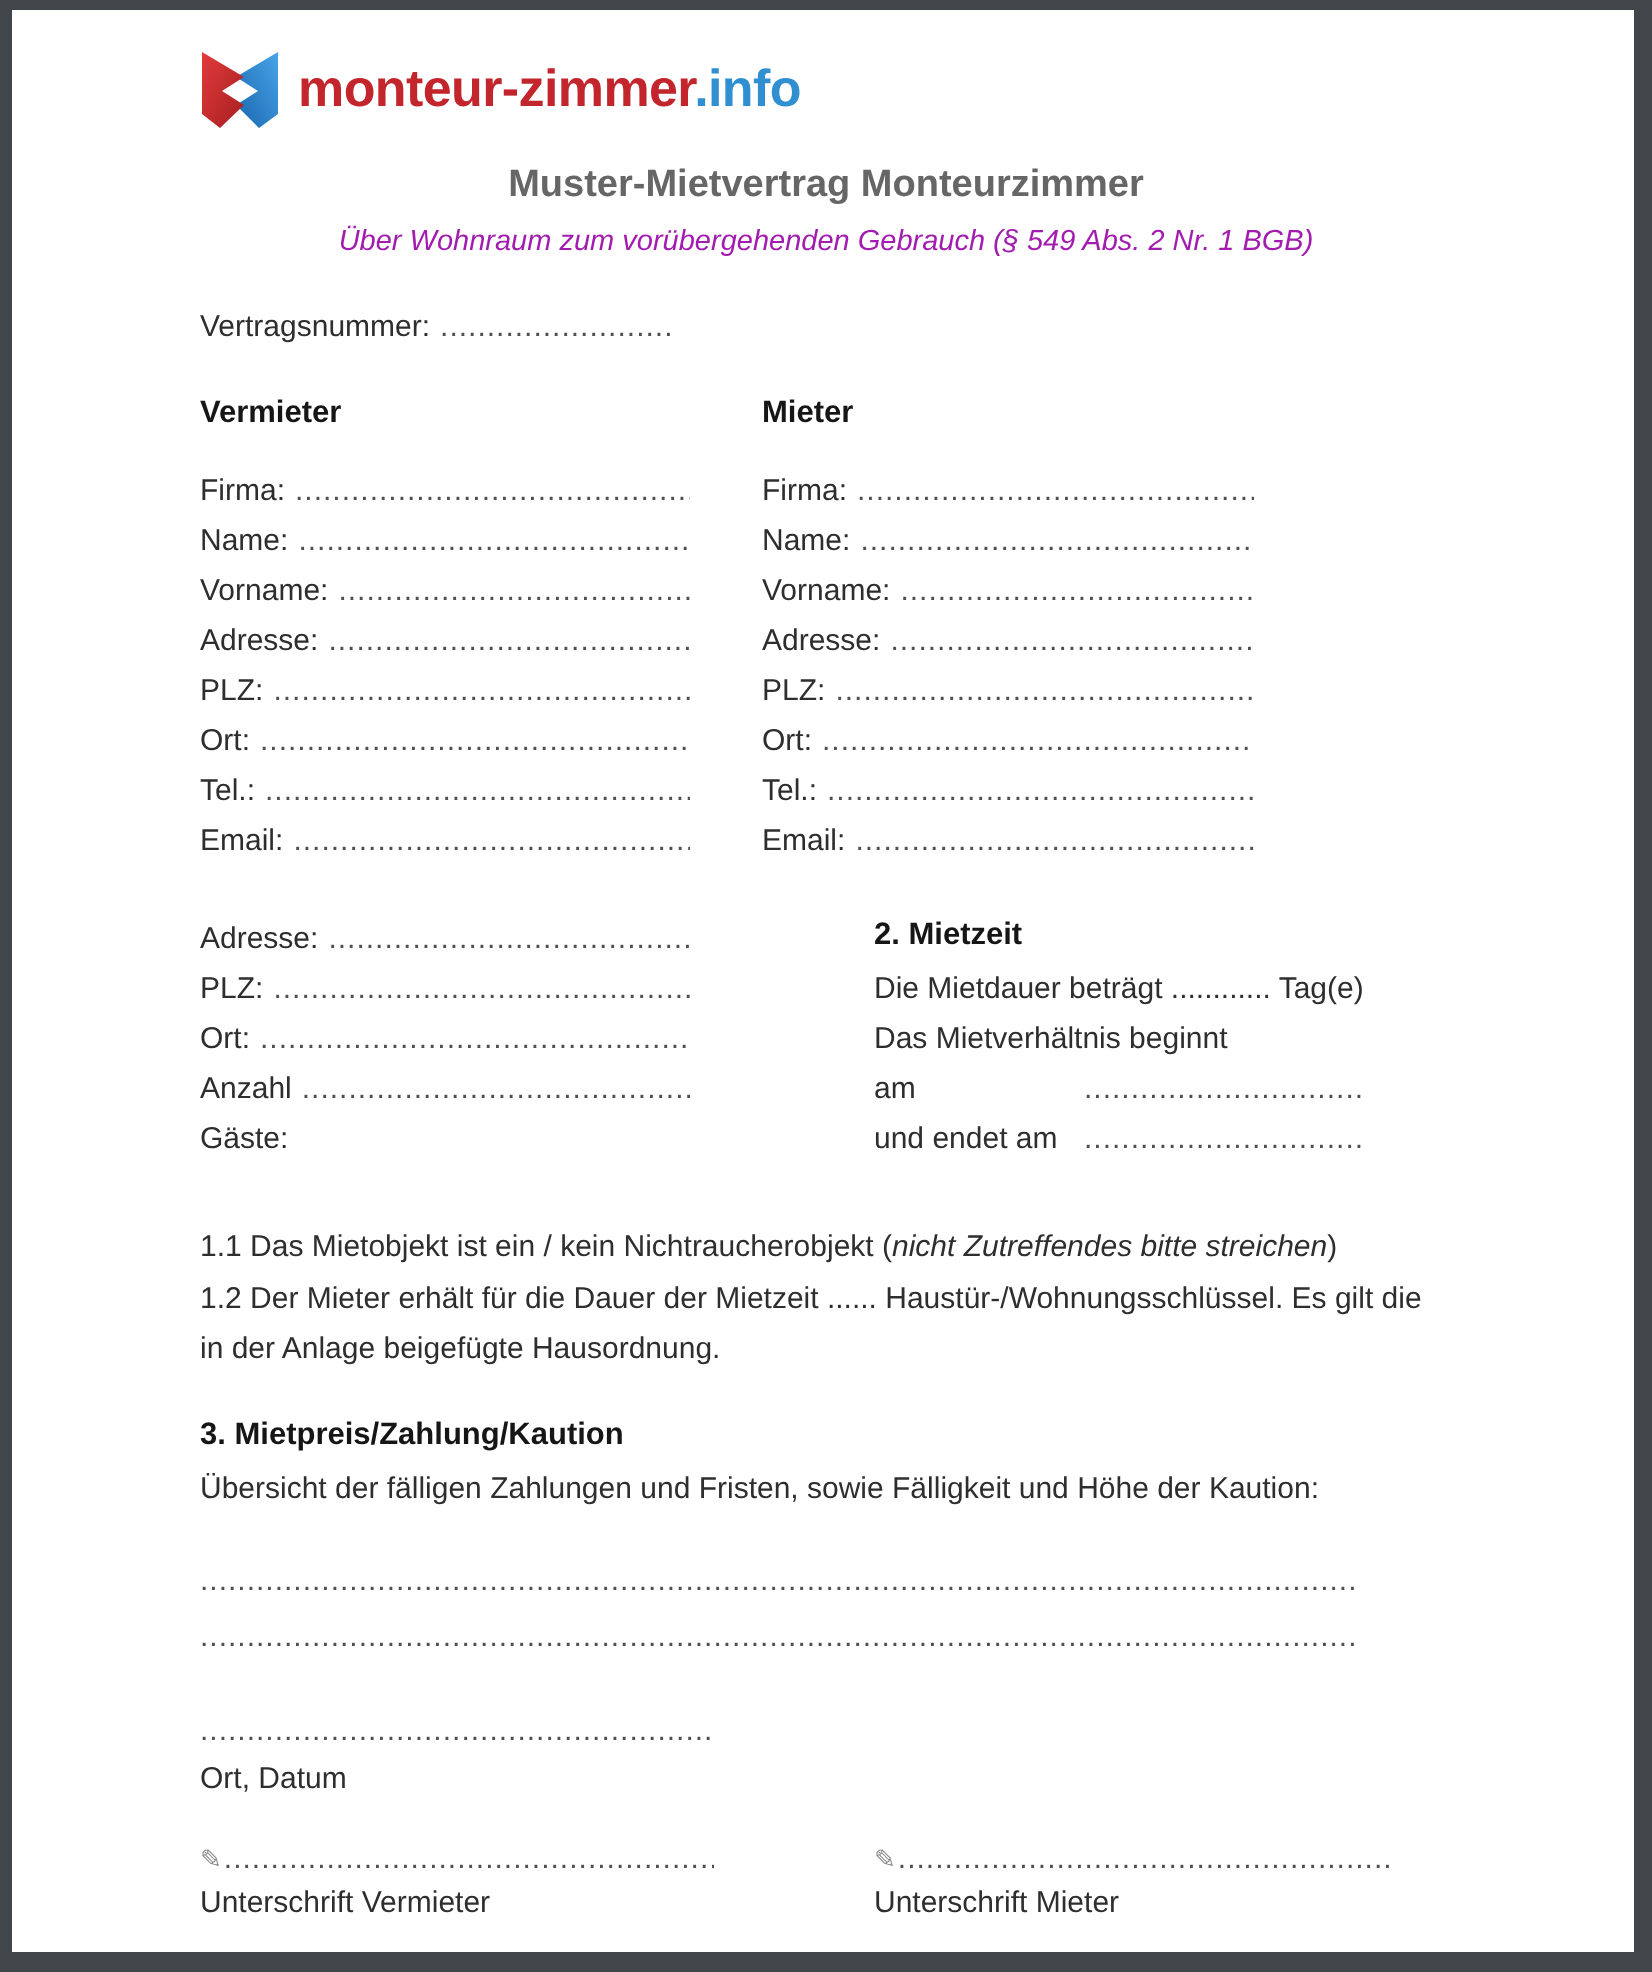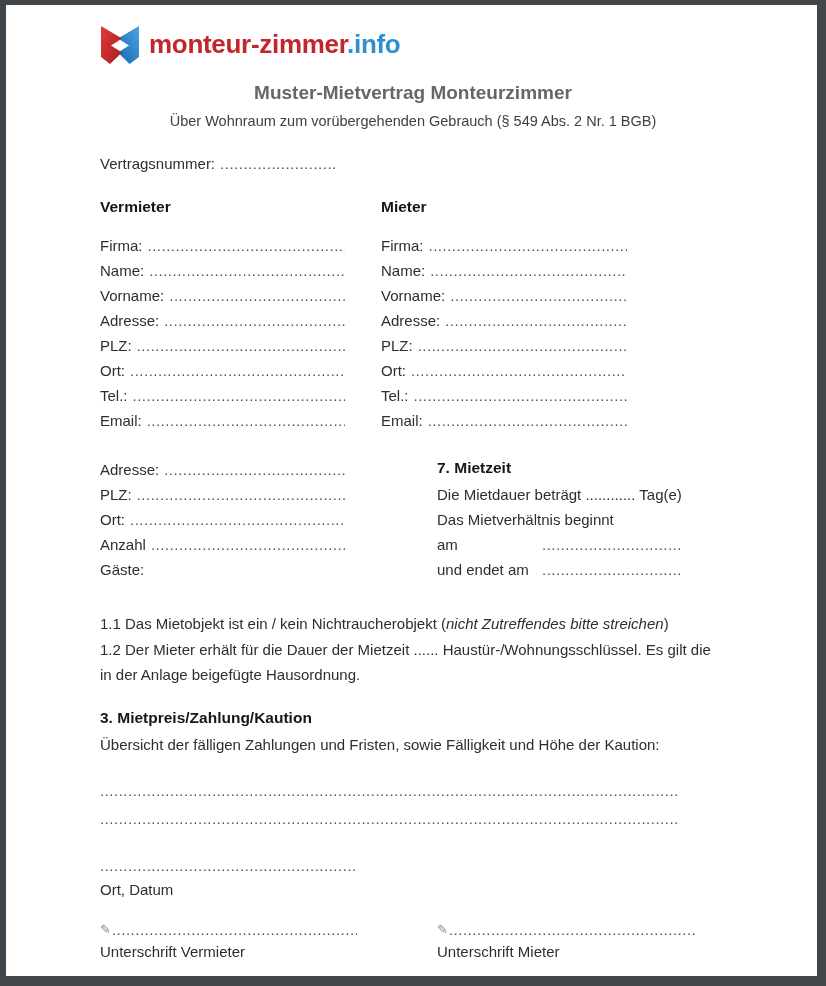--- a/index.html
+++ b/index.html
@@ -19,21 +19,21 @@
   
   .logo-row { display:flex; align-items:center; gap:9px; height:40px; }
   .logo-icon { width:40px; height:40px; flex:none; }
   .logo-text { font-size:26px; font-weight:bold; letter-spacing:-0.3px; white-space:nowrap; }
   .logo-red  { color:#c2262c; }
   .logo-blue { color:#2f8fd0; }
 
   
   .center-block { width:626px; text-align:center; }
   .title    { margin-top:17px; font-size:19px; font-weight:bold; color:#666666; line-height:23px; }
-  .subtitle { margin-top:8px; font-size:14.5px; color:#404040; line-height:18px; }
+  .subtitle { margin-top:8px; font-size:14.5px; color:#a21caf; line-height:18px;font-style:italic; }
 
   .fs { font-size:15px; }
   .bold-h { font-weight:bold; font-size:15.5px; color:#161616; line-height:22px; }
 
   
   .leader {
     flex:1 1 auto; overflow:hidden; white-space:nowrap;
     color:#4f4f4f; letter-spacing:0.5px; margin-left:5px;
   }
   .leader.block { display:block; margin-left:0; flex:none; }
@@ -200,21 +200,21 @@
               <span>Ort:</span>
               <span class="leader">................................................................................................................................................................</span>
             </div>
           <div class="frow">
               <span>Anzahl Gäste:</span>
               <span class="leader">................................................................................................................................................................</span>
             </div>
         </div>
       </div>
       <div class="sec-col">
-        <div class="bold-h">7. Mietzeit</div>
+        <div class="bold-h">2. Mietzeit</div>
         <div class="fs">
           <div class="mzline">Die Mietdauer beträgt  ............ Tag(e)</div>
           <div class="mzline">Das Mietverhältnis beginnt</div>
           <div class="mzline">
               <span class="mz-label">am</span>
               <span class="leader">................................................................................................................................................................</span>
             </div>
           <div class="mzline">
               <span class="mz-label">und endet am</span>
               <span class="leader">................................................................................................................................................................</span>

